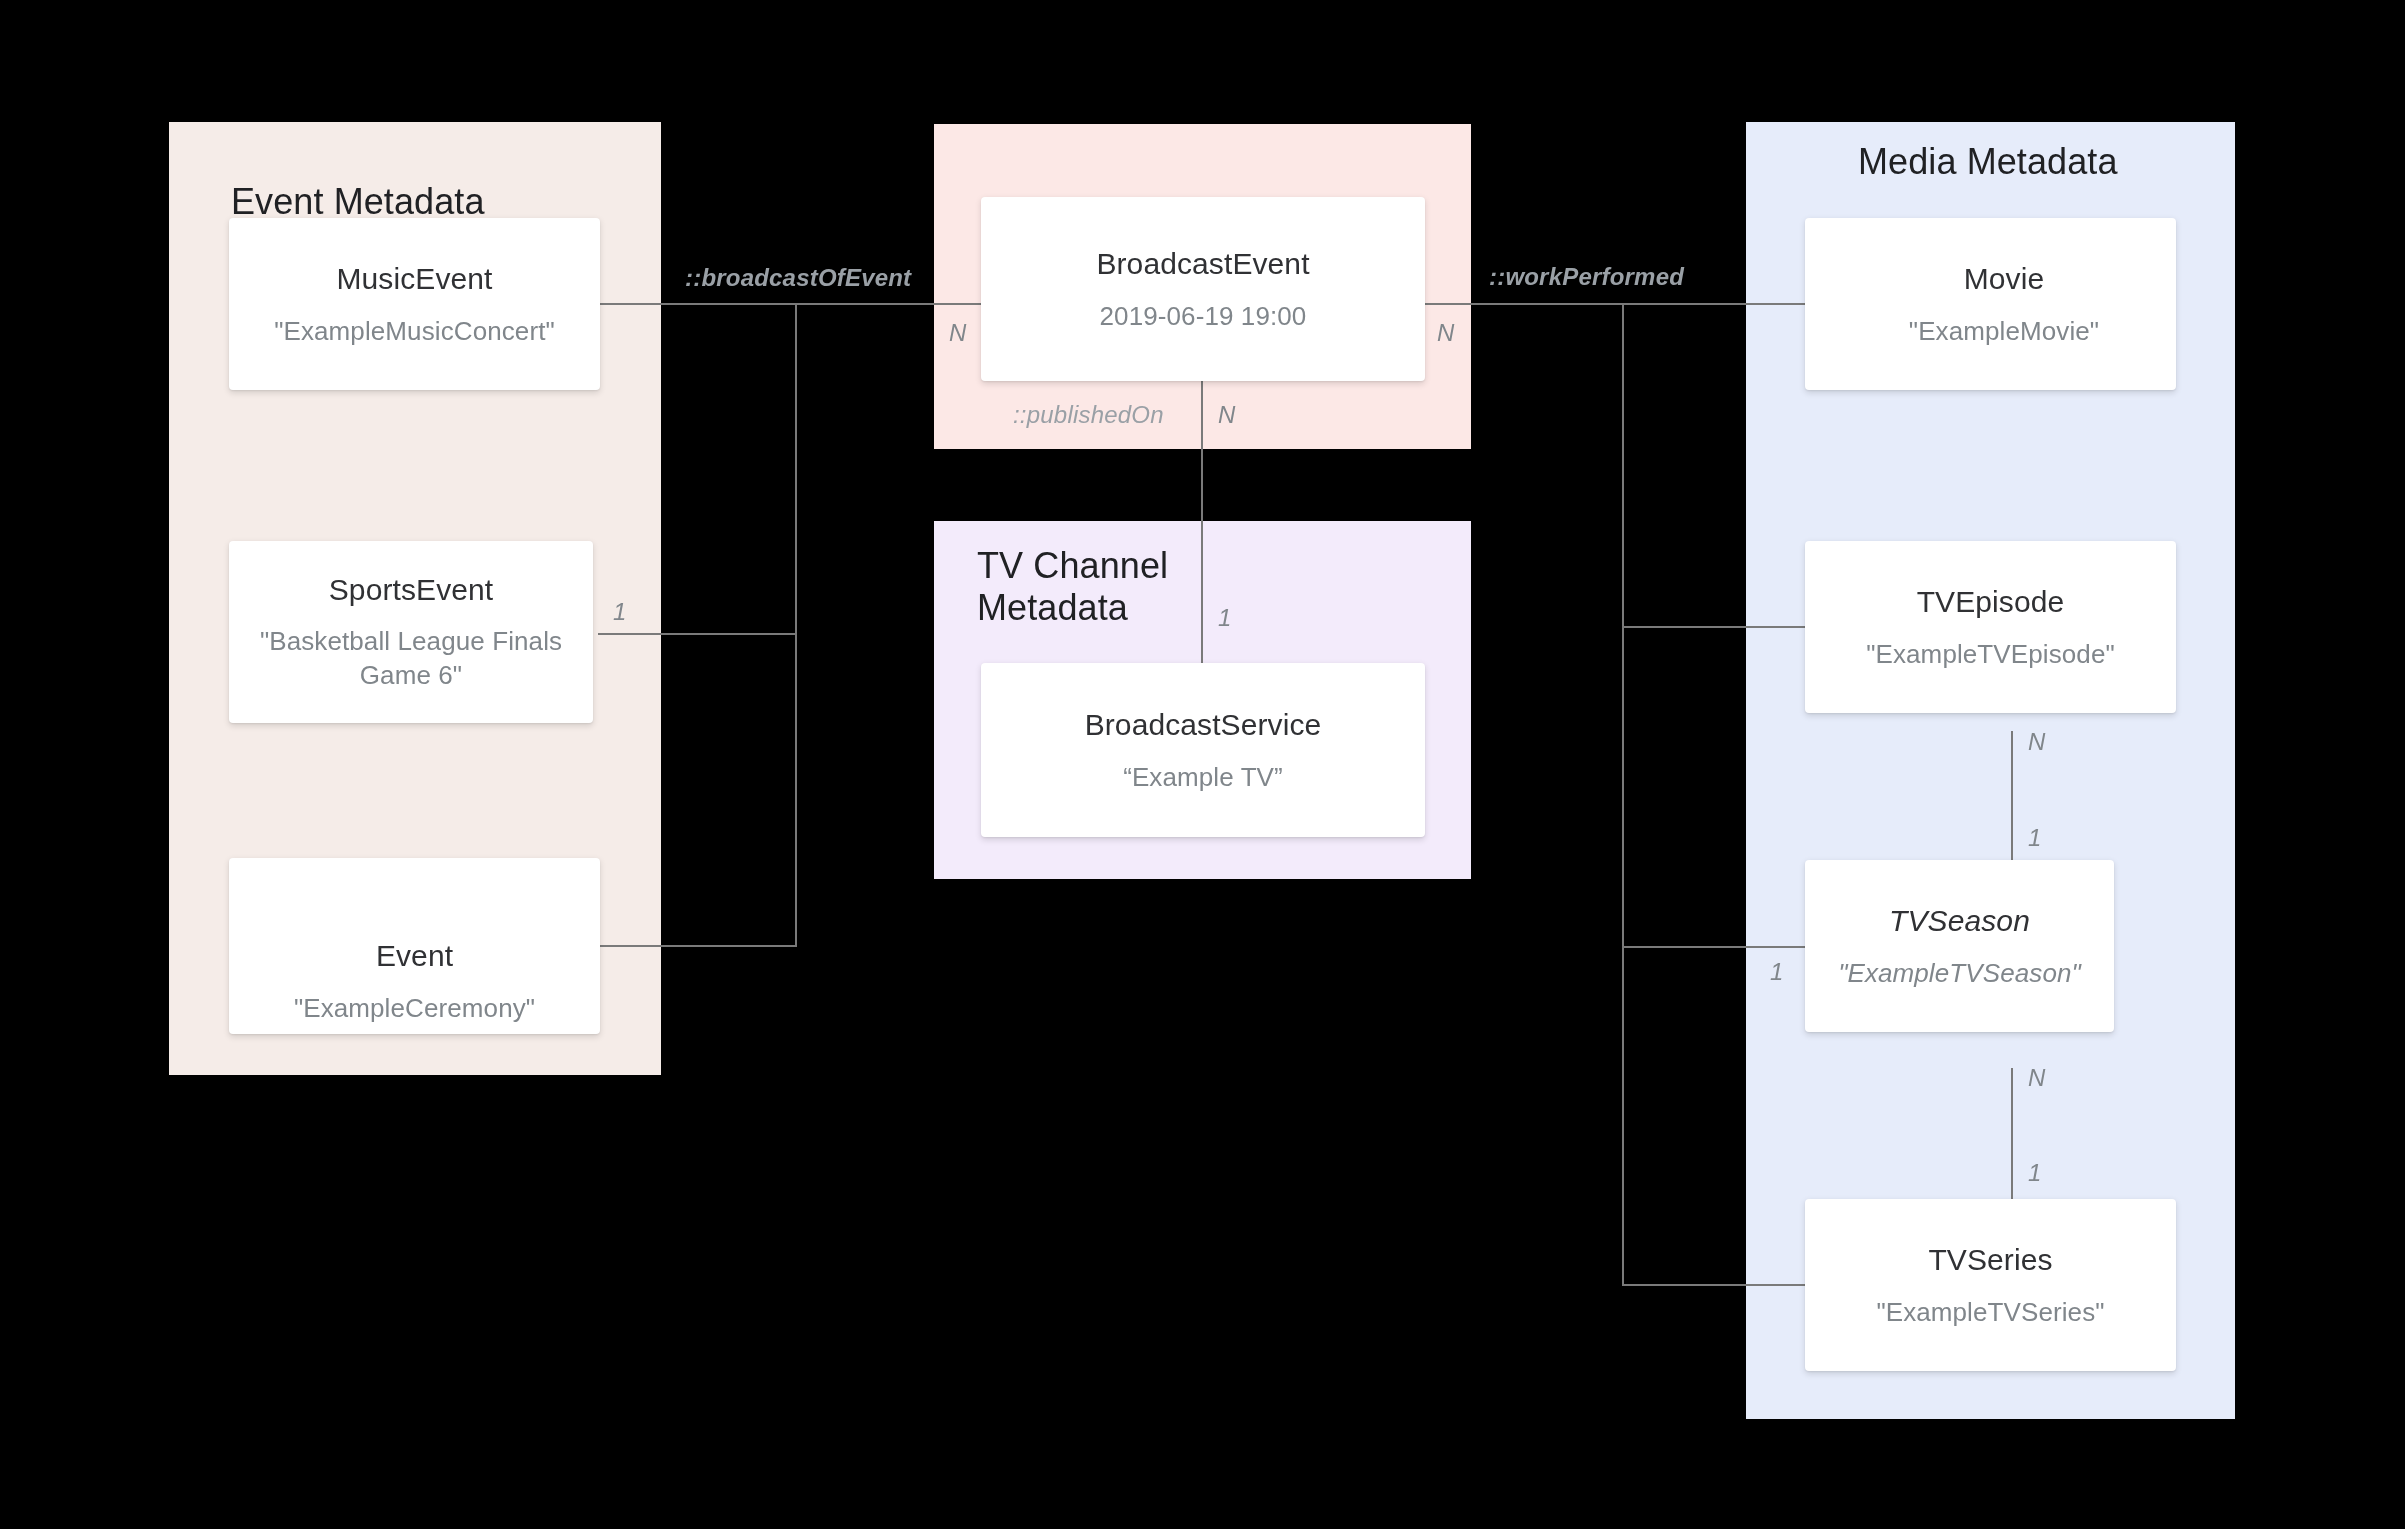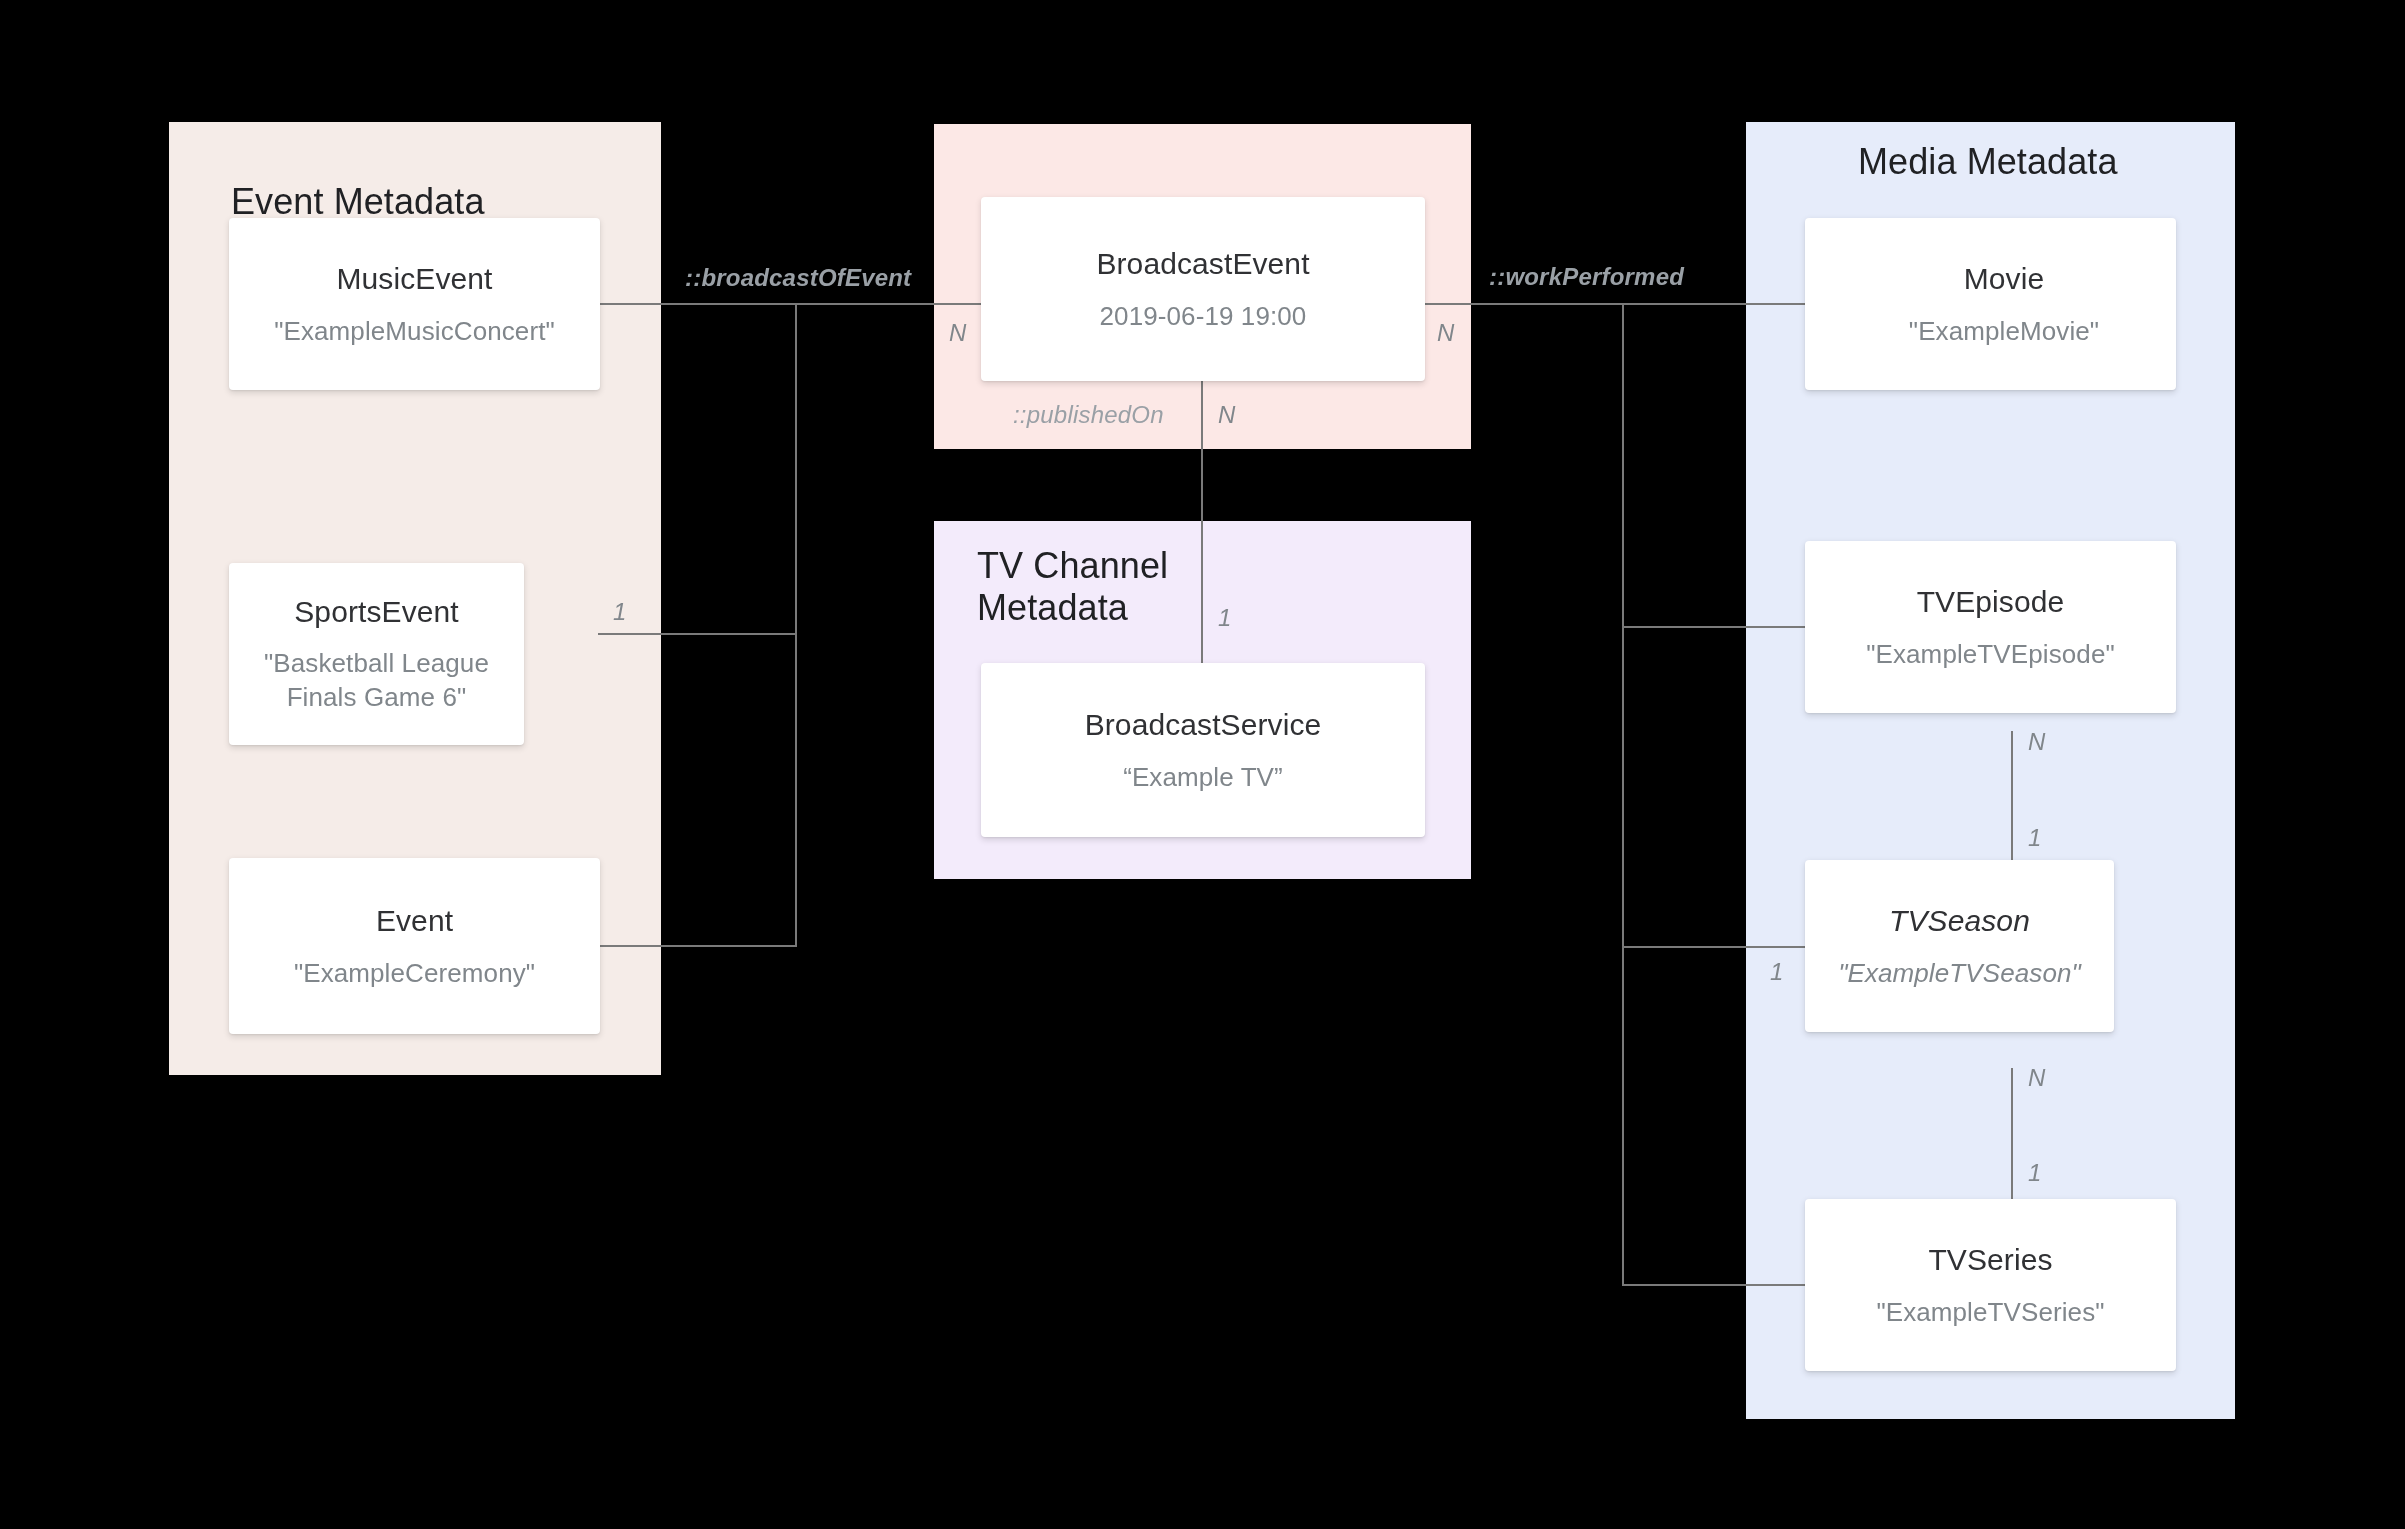--- a/index.html
+++ b/index.html
@@ -143,26 +143,26 @@
   <div class="panel-title" style="left:977px; top:545px;">TV Channel
 Metadata</div>
 
   <div class="panel-title" style="left:1858px; top:141px;">Media Metadata</div>
 
   <div class="card" style="left:229px; top:218px; width:371px; height:172px;">
     <div class="card-type">MusicEvent</div>
     <div class="card-value">"ExampleMusicConcert"</div>
   </div>
 
-  <div class="card" style="left:229px; top:541px; width:295px; height:182px;margin-top:22px;">
+  <div class="card" style="left:229px; top:541px; width:364px; height:182px;">
     <div class="card-type">SportsEvent</div>
     <div class="card-value tight" style="line-height:1.3;">"Basketball League Finals Game 6"</div>
   </div>
 
-  <div class="card" style="left:229px; top:858px; width:371px; height:176px;">
+  <div class="card" style="left:229px; top:858px; width:371px; height:176px;justify-content:flex-end;">
     <div class="card-type">Event</div>
     <div class="card-value">"ExampleCeremony"</div>
   </div>
 
   <div class="card" style="left:981px; top:197px; width:444px; height:184px;">
     <div class="card-type">BroadcastEvent</div>
     <div class="card-value">2019-06-19 19:00</div>
   </div>
 
   <div class="card" style="left:981px; top:663px; width:444px; height:174px;">

